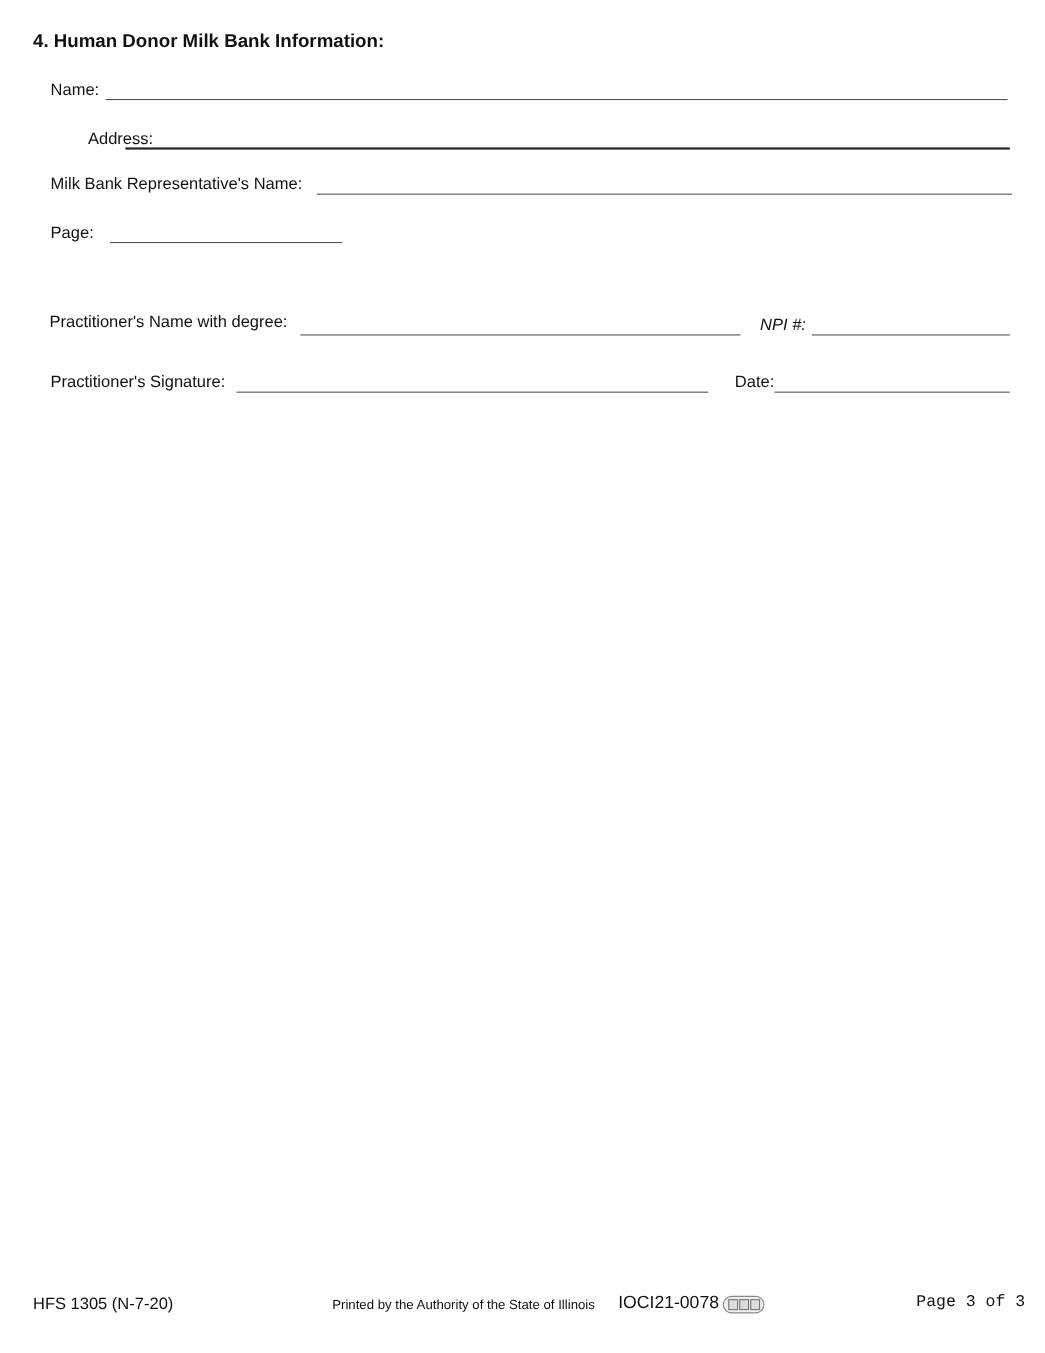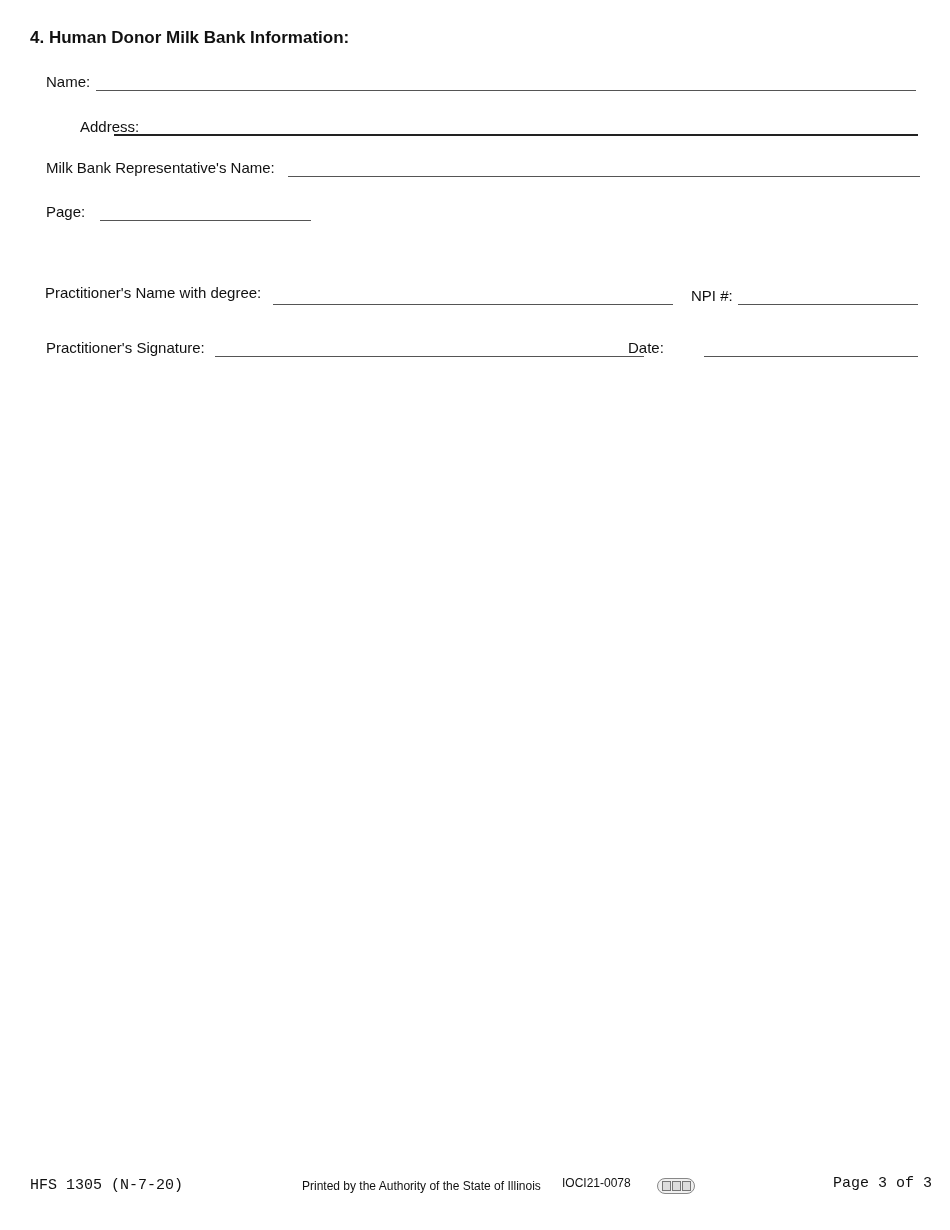--- a/index.html
+++ b/index.html
@@ -5,23 +5,23 @@
   html, body { margin: 0; padding: 0; background: #ffffff; }
   body {
     width: 950px; height: 1230px; position: relative; overflow: hidden;
     font-family: "Liberation Sans", sans-serif; color: #111;
   }
   .abs { position: absolute; }
   .heading { left: 30px; top: 28px; font-size: 17px; font-weight: bold; }
   .label { font-size: 15px; white-space: nowrap; }
   .line { position: absolute; height: 0; border-top: 1px solid #555; }
   .line.thick { border-top: 2px solid #222; }
-  .footer-left { left: 30px; top: 1177px; font-size: 15px; font-family: Liberation Mono, monospace; }
+  .footer-left { left: 30px; top: 1177px; font-size: 15px; }
   .footer-mid { left: 302px; top: 1179px; font-size: 12px; }
-  .footer-code { left: 562px; top: 1176px; font-size: 12px; text-align: center; }
+  .footer-code { left: 562px; top: 1176px; font-size: 16px; text-align: center; }
   .footer-right { left: 833px; top: 1175px; font-size: 15px; font-family: Liberation Mono, monospace; }
   .logo {
     left: 657px; top: 1178px; width: 36px; height: 14px;
     border: 1px solid #888; border-radius: 8px; background: #f0f0f0;
     display: flex; align-items: center; justify-content: center; gap: 1px;
   }
   .logo span { display: inline-block; width: 7px; height: 8px; border: 1px solid #777; background: #ddd; }
 </style>
 </head>
 <body>
@@ -36,27 +36,27 @@
 
 <div class="abs label" style="left:46px; top:159px;">Milk Bank Representative's Name:</div>
 <div class="line" style="left:288px; top:176px; width:632px;"></div>
 
 <div class="abs label" style="left:46px; top:203px;">Page:</div>
 <div class="line" style="left:100px; top:220px; width:211px;"></div>
 
 <div class="abs label" style="left:45px; top:284px;">Practitioner's Name with degree:</div>
 <div class="line" style="left:273px; top:304px; width:400px;"></div>
 
-<div class="abs label" style="left:691px; top:287px;">NPI #:</div>
+<div class="abs label" style="left:691px; top:287px;font-style:italic;">NPI #:</div>
 <div class="line" style="left:738px; top:304px; width:180px;"></div>
 
 <div class="abs label" style="left:46px; top:339px;">Practitioner's Signature:</div>
 <div class="line" style="left:215px; top:356px; width:429px;"></div>
 
-<div class="abs label" style="left:628px; top:339px;">Date:</div>
+<div class="abs label" style="left:668px; top:339px;">Date:</div>
 <div class="line" style="left:704px; top:356px; width:214px;"></div>
 
 <div class="abs footer-left">HFS 1305 (N-7-20)</div>
 <div class="abs footer-mid">Printed by the Authority of the State of Illinois</div>
 <div class="abs footer-code">IOCI21-0078</div>
 <div class="abs logo">
     <span></span>
     <span></span>
     <span></span>
   </div>

